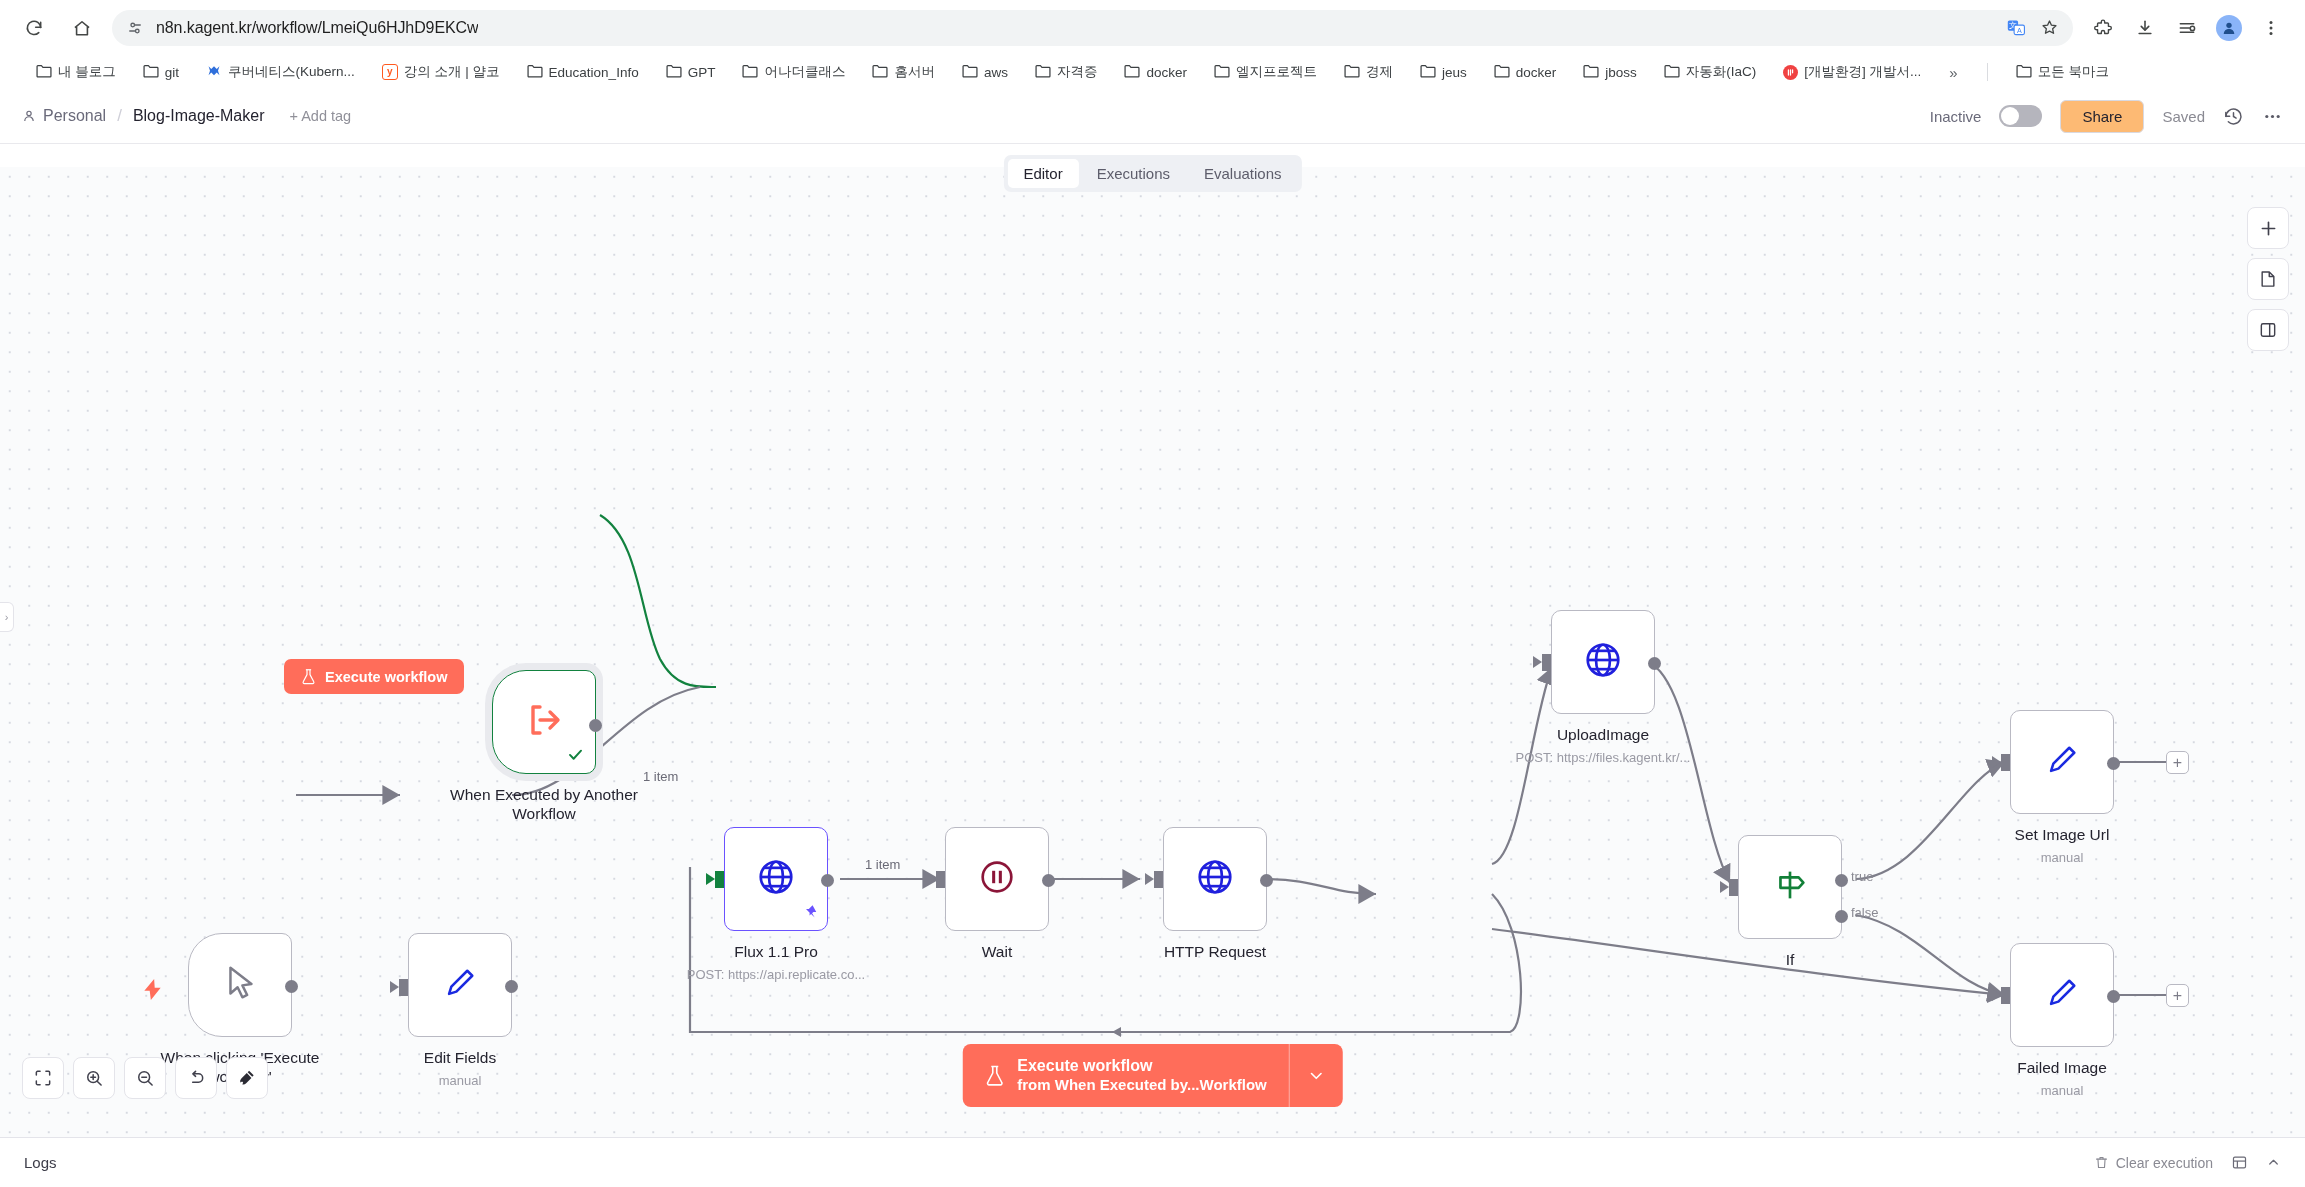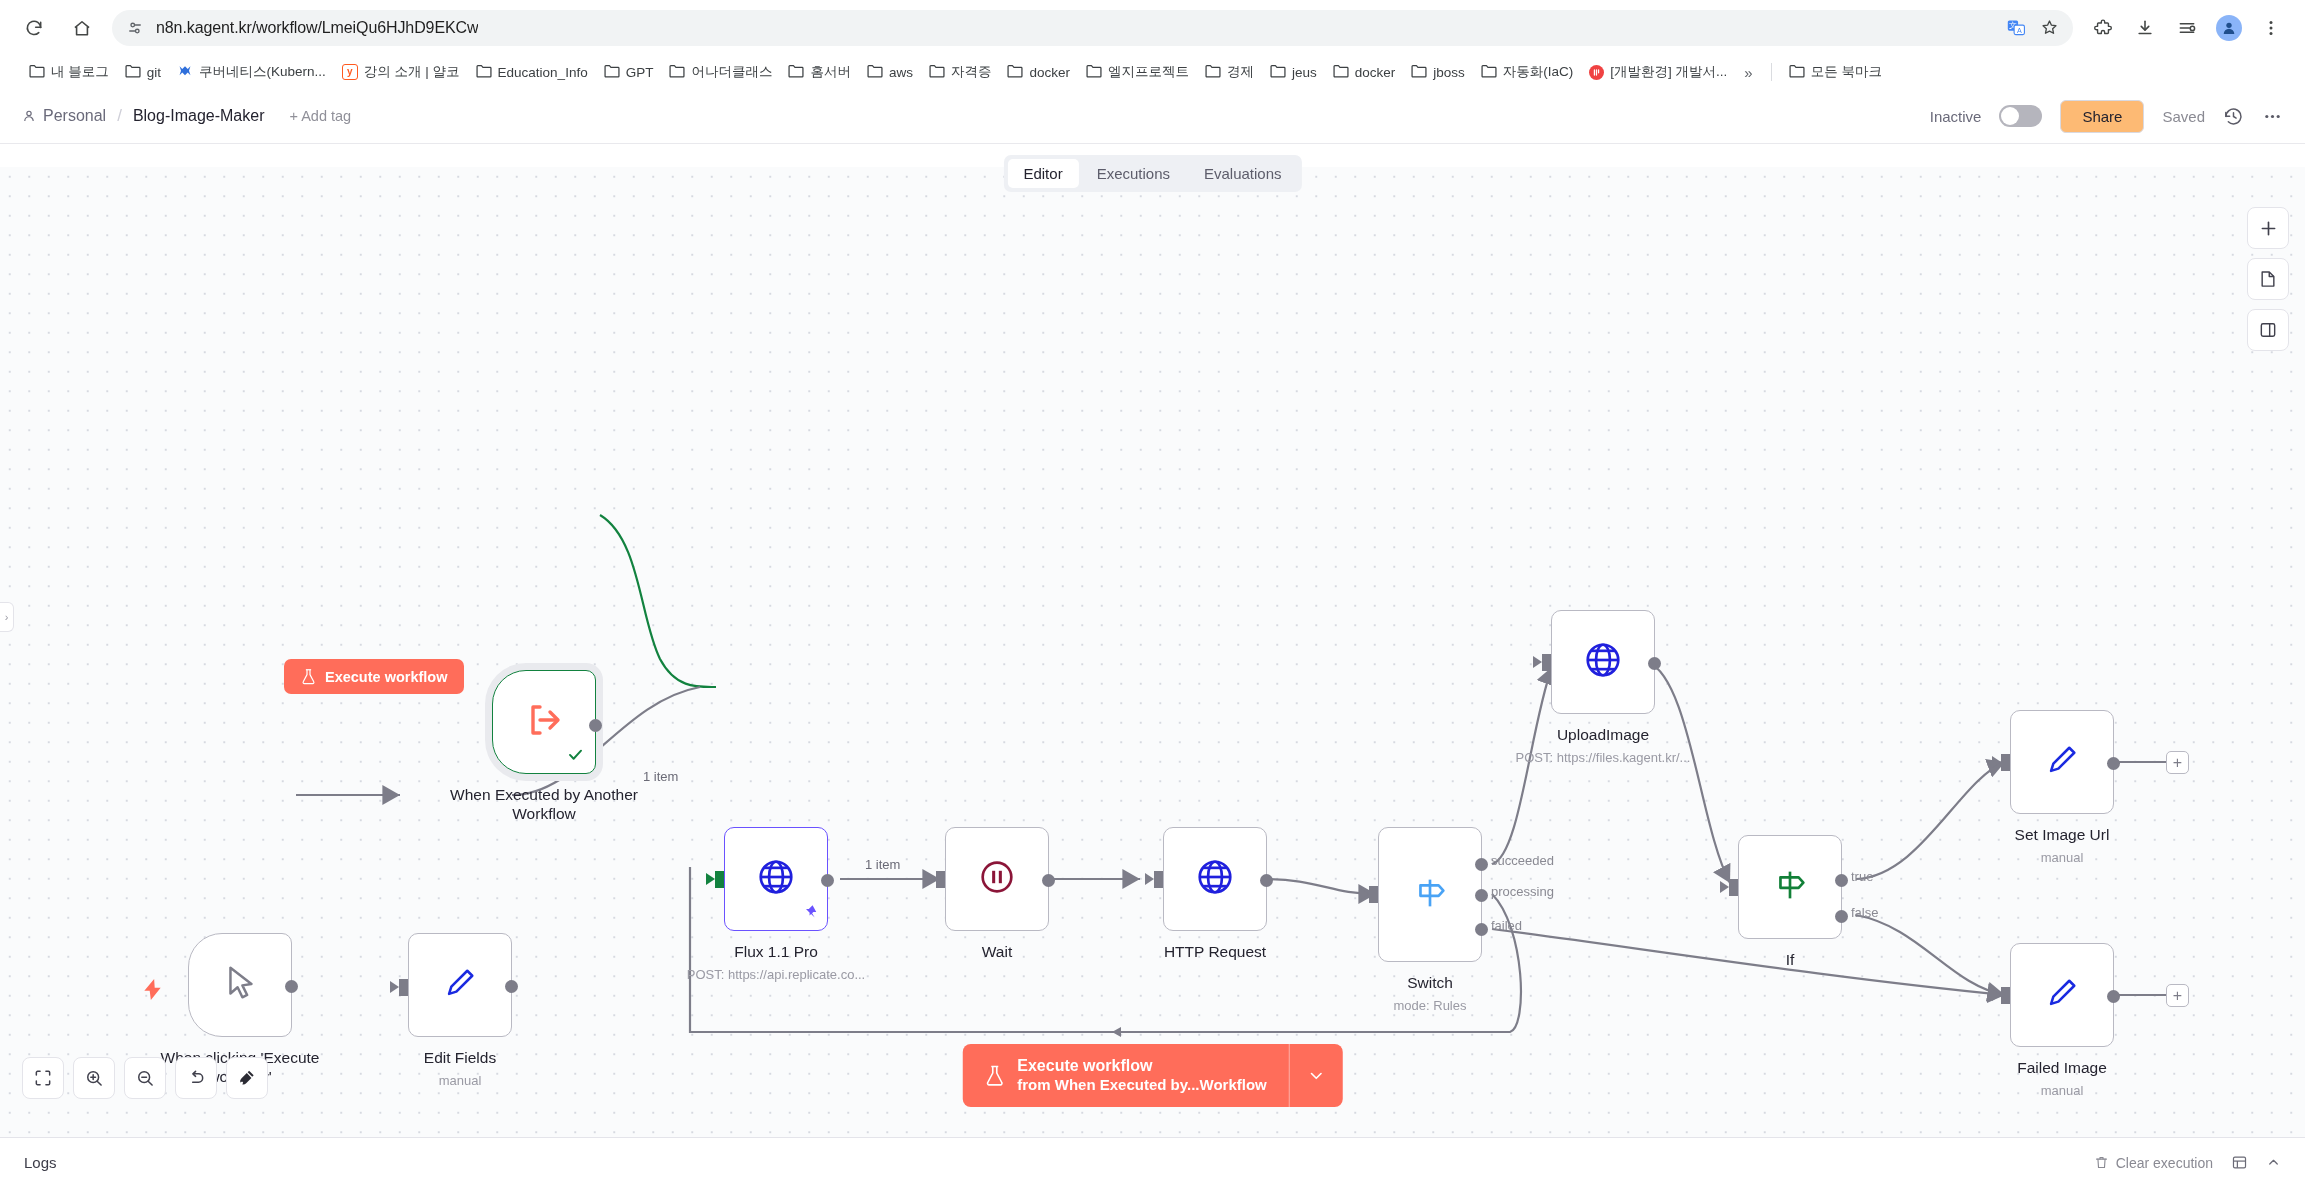--- a/index.html
+++ b/index.html
@@ -33,21 +33,21 @@
   .omnibox-right { display: flex; align-items: center; gap: 14px; margin-left: auto; padding-left: 10px; }
   .chrome-right-icons { display: flex; align-items: center; gap: 6px; flex: 0 0 auto; }
   .avatar-circle {
     width: 26px; height: 26px; border-radius: 50%;
     background: #8ab4f8; display: flex; align-items: center; justify-content: center;
   }
 
   
   .bookmark-bar {
     height: 34px; display: flex; align-items: center;
-    padding: 0 22px; gap: 2px; font-size: 13.5px; color: #3c4043;
+    padding: 0 29px; gap: 13px; font-size: 13.5px; color: #3c4043;
     white-space: nowrap; overflow: hidden;
   }
   .bookmark {
     display: flex; align-items: center; gap: 6px;
     padding: 4px 7px; border-radius: 6px; flex: 0 0 auto; cursor: pointer;
   }
   .bookmark-label { font-size: 13.5px; color: #3c4043; }
   .bm-folder { flex: 0 0 auto; }
   .bm-sep { width: 1px; height: 18px; background: #dadce0; margin: 0 8px; flex: 0 0 auto; }
   .bm-overflow { padding: 4px 8px; font-size: 15px; color: #5f6368; cursor: pointer; flex: 0 0 auto; }
@@ -608,39 +608,20 @@
           <line x1="6" y1="22" x2="38" y2="22"></line>
             <line x1="9.4" y1="12.4" x2="34.6" y2="12.4"></line>
           <line x1="9.4" y1="31.6" x2="34.6" y2="31.6"></line>
         </svg>
       </span>
       <div class="port-out" style="right:-7px; top:46px;"></div>
     </div>
     <div class="node-label" style="top:116px;">HTTP Request</div>
   </div>
 
-  <div class="node" style="left:1378px; top:660px;">
-    <div class="port-in" style="left:-9px; top:59px;"></div>
-    <div class="node-box" style="width:104px;height:135px;">
-      <span>
-        <svg width="42" height="42" viewBox="0 0 44 44" fill="none" stroke="#49a3f5" stroke-width="2.8" stroke-linejoin="round">
-          <path d="M12 14h19l5 5.5-5 5.5H12z"></path>
-            <line x1="22" y1="8" x2="22" y2="36"></line>
-        </svg>
-      </span>
-      <div class="port-out" style="right:-7px; top:30px;"></div>
-      <div class="port-out" style="right:-7px; top:61px;"></div>
-      <div class="port-out" style="right:-7px; top:95px;"></div>
-    </div>
-    <div class="port-label" style="left:113px; top:26px;">succeeded</div>
-    <div class="port-label" style="left:113px; top:57px;">processing</div>
-    <div class="port-label" style="left:113px; top:91px;">failed</div>
-    <div class="node-label" style="top:147px;">Switch</div>
-    <div class="node-sub" style="top:171px;">mode: Rules</div>
-  </div>
 
   <div class="node" style="left:1551px; top:443px;">
     <div class="port-in" style="left:-9px; top:44px;"></div>
     <div class="node-box" style="width:104px;height:104px;">
       <span>
         <svg width="42" height="42" viewBox="0 0 44 44" fill="none" stroke="#2020dd" stroke-width="2.8">
           <circle cx="22" cy="22" r="16"></circle>
             <ellipse cx="22" cy="22" rx="7.3" ry="16"></ellipse>
           <line x1="6" y1="22" x2="38" y2="22"></line>
             <line x1="9.4" y1="12.4" x2="34.6" y2="12.4"></line>

